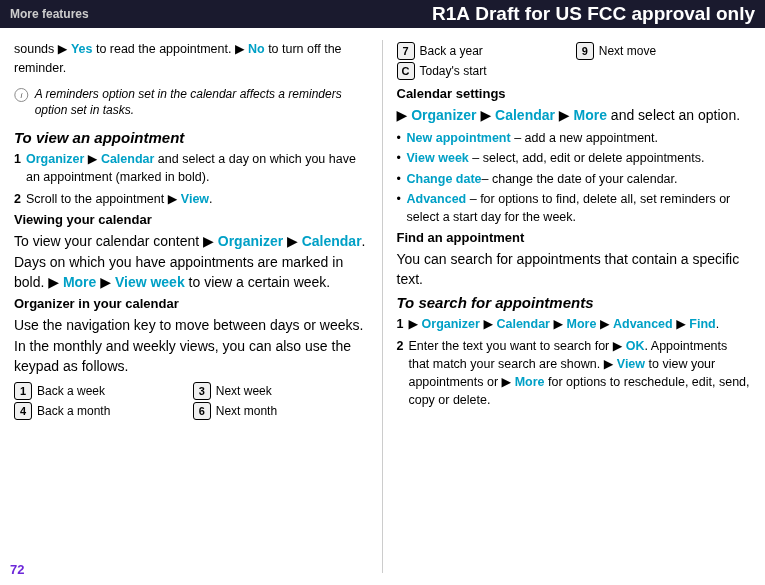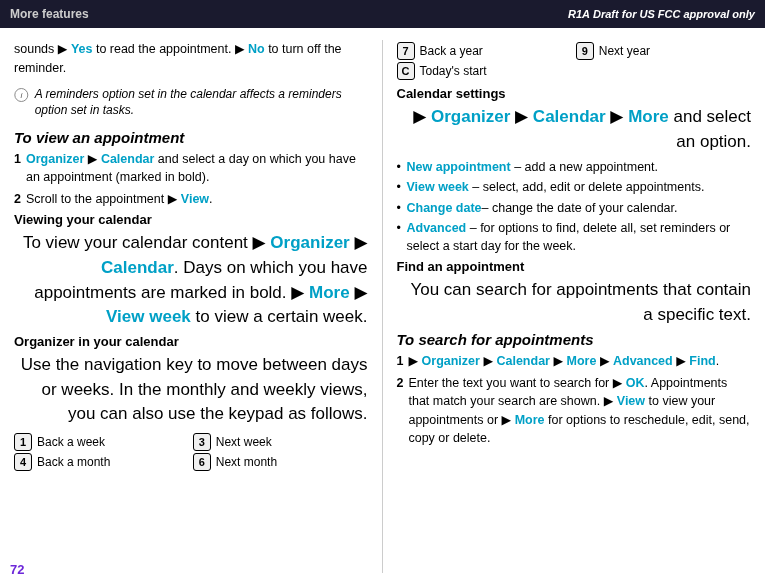--- a/index.html
+++ b/index.html
@@ -22,22 +22,21 @@
       color: #fff;
       padding: 4px 10px;
       height: 28px;
     }
     .header-left {
       font-size: 12px;
       font-weight: bold;
       color: #ccc;
     }
     .header-right {
-      font-size: 11px;
-      font-style: italic;
+      font-size: 19px;
       color: #fff;
       font-weight: bold;
     }
     .header-right span.r1a {
       font-weight: 900;
       color: #fff;
     }
 
     
     .page-number {
@@ -115,24 +114,23 @@
     .step-text {
       line-height: 1.45;
     }
 
     .nav-link {
       color: #00a0c6;
       font-weight: bold;
     }
 
     .body-text {
-      font-size: 17px;
+      font-size: 14px;
       line-height: 1.45;
       margin-bottom: 4px;
-      text-align: right;
     }
 
     
     .key-grid {
       display: grid;
       grid-template-columns: 1fr 1fr;
       gap: 2px 4px;
       margin: 6px 0;
     }
     .key-row {
@@ -251,21 +249,21 @@
 
   <div class="col-right">
 
     <div class="key-grid" style="grid-template-columns: 1fr 1fr; margin-top: 2px;">
       <div class="key-row">
         <span class="key-badge">7</span>
         <span>Back a year</span>
       </div>
       <div class="key-row">
         <span class="key-badge">9</span>
-        <span>Next year</span>
+        <span>Next move</span>
       </div>
       <div class="key-row">
         <span class="key-badge">C</span>
         <span>Today's start</span>
       </div>
     </div>
 
     <div class="section-heading">Calendar settings</div>
     <p class="body-text">
       ▶ <span class="nav-link">Organizer</span> ▶ <span class="nav-link">Calendar</span> ▶ <span class="nav-link">More</span> and select an option.

